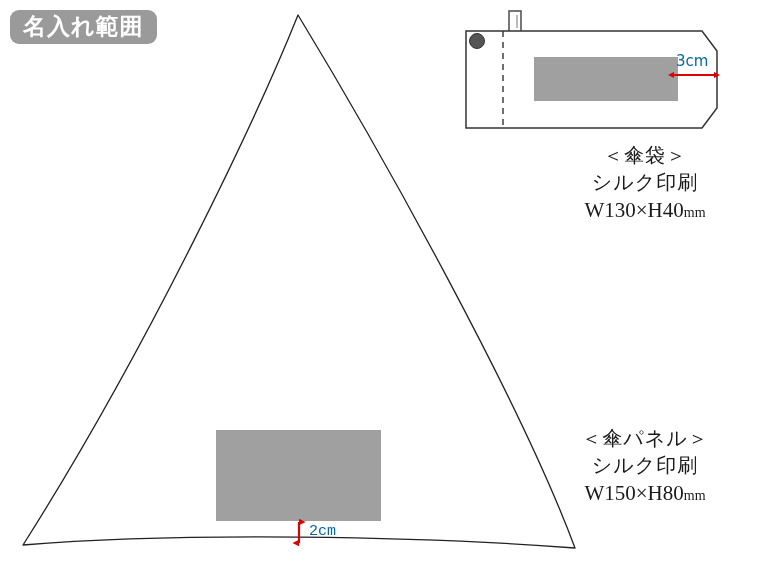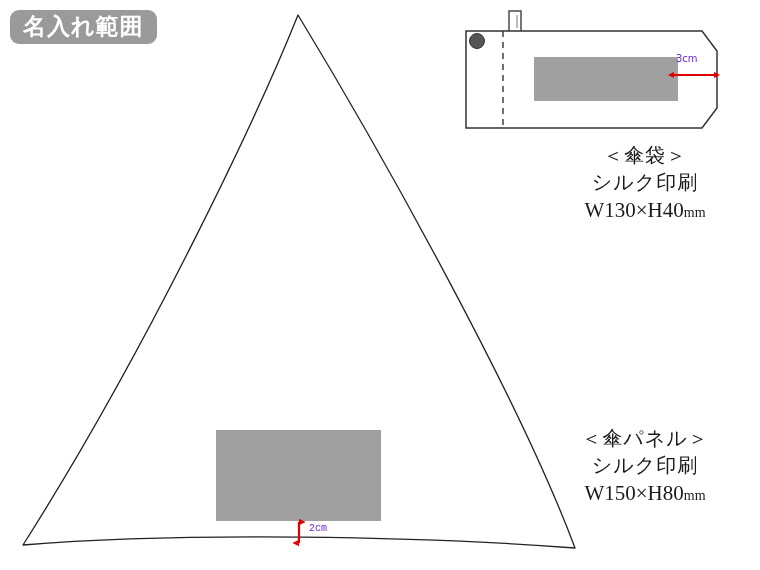--- a/index.html
+++ b/index.html
@@ -58,23 +58,23 @@
   .caption .l2 { font-size: 20px; letter-spacing: 1px; }
   .caption .l3 { font-size: 21px; letter-spacing: 0px; }
   .caption .mm { font-size: 14px; margin-top: 32px; }
 
   #caption-case  { left: 505px; top: 142px; width: 280px; }
   #caption-panel { left: 505px; top: 425px; width: 280px; }
 
   
   .dim-label {
     position: absolute;
-    color: #6d28d9;
+    color: #0369a1;
     font-family: "DejaVu Sans", sans-serif;
-    font-size: 10px;
+    font-size: 15px;
     line-height: 1;
     white-space: nowrap;
   }
   #dim-3cm { left: 676px; top: 54px; }
   #dim-2cm { left: 309px; top: 524px; font-family: Liberation Mono, monospace; }
 </style>
 </head>
 <body>
 
 <div id="root">

